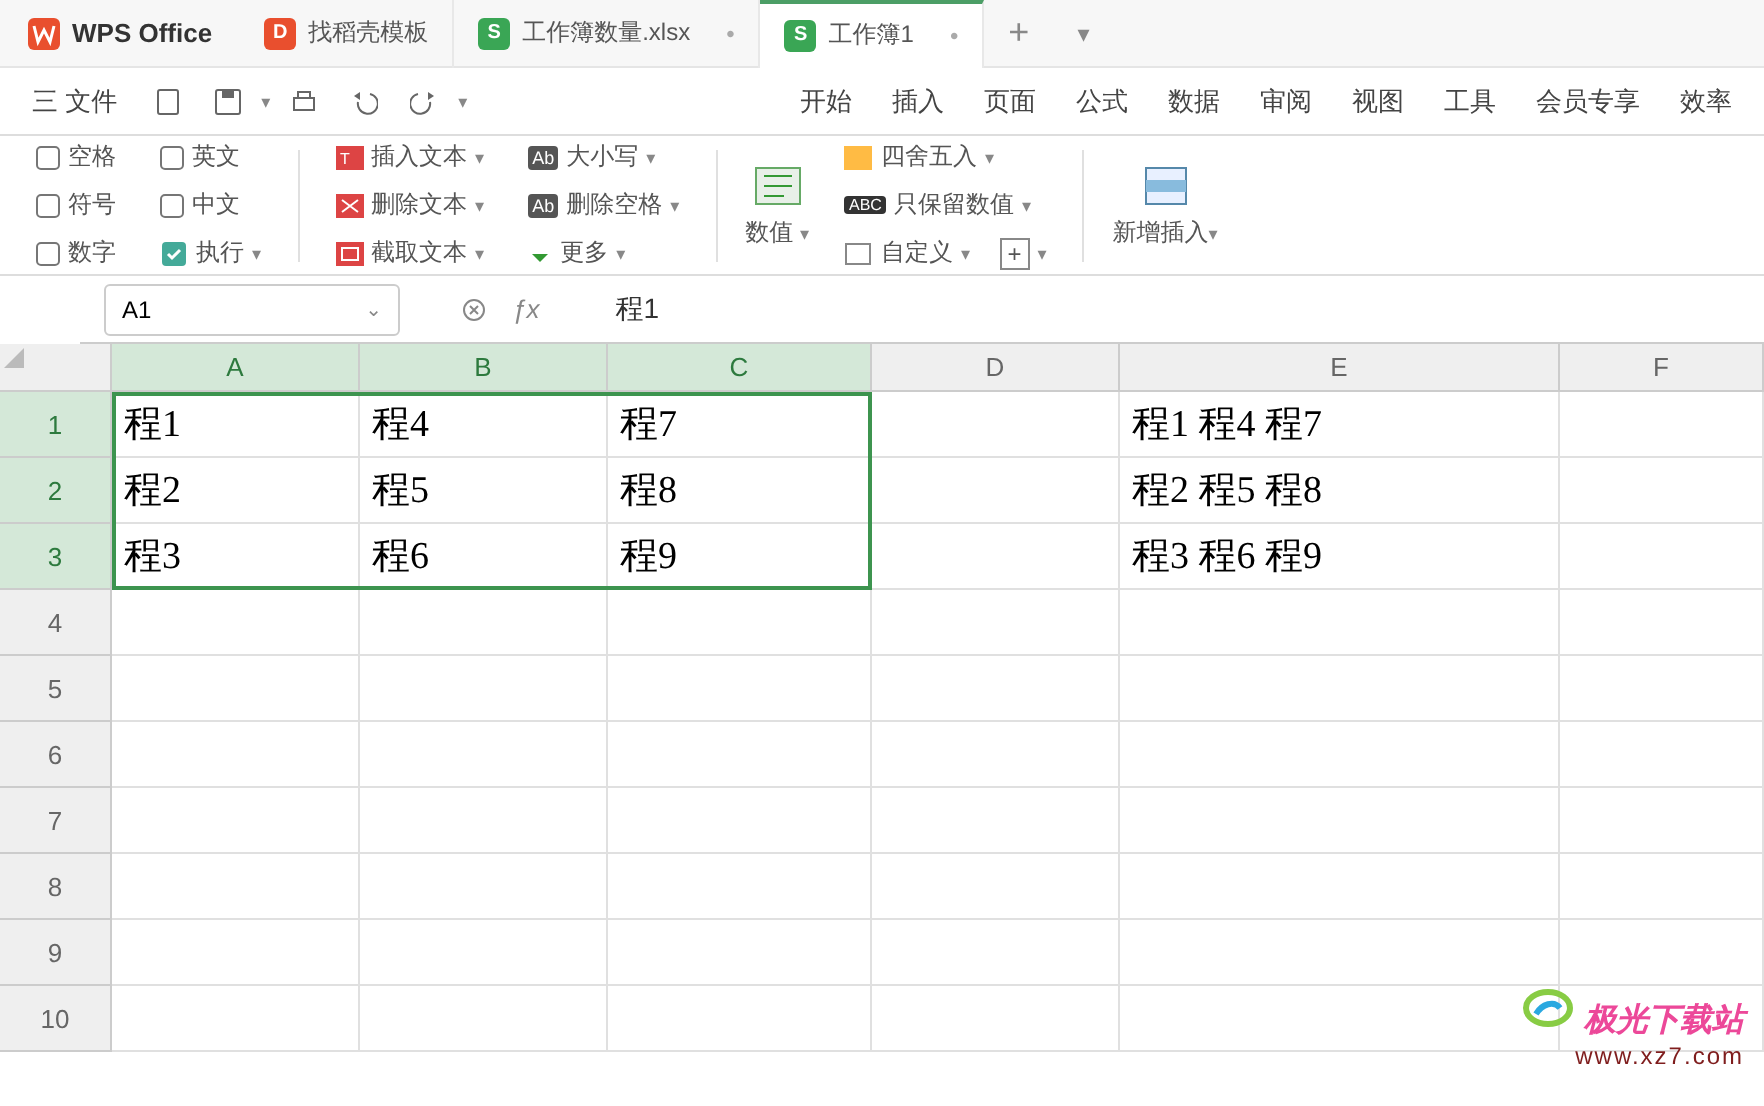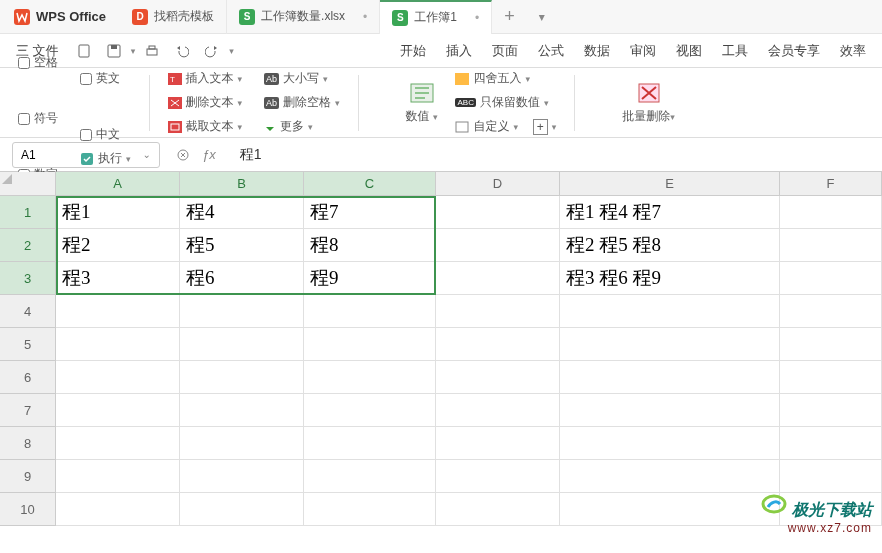--- a/index.html
+++ b/index.html
@@ -12,48 +12,48 @@
 .tab-add { padding: 0 12px; font-size: 18px; color: #888; cursor: pointer; }
 .icon-sq { display: inline-flex; width: 16px; height: 16px; border-radius: 3px; align-items: center; justify-content: center; font-size: 10px; color: #fff; font-weight: bold; }
 .menu-row { display: flex; align-items: center; height: 34px; background: #fff; border-bottom: 1px solid #ddd; padding: 0 8px; gap: 4px; }
 .menu-btn { padding: 0 8px; font-size: 13px; color: #444; height: 28px; display: flex; align-items: center; cursor: pointer; }
 .menu-btn.bold { font-weight: 500; }
 .qa-icon { padding: 4px 6px; color: #666; cursor: pointer; }
 .menu-spacer { flex: 1; }
 .ribbon { display: flex; align-items: center; height: 70px; background: #fff; border-bottom: 1px solid #ddd; padding: 0 10px; gap: 6px; }
 .ribbon-group { display: flex; flex-direction: column; gap: 6px; padding: 4px 8px; }
 .ribbon-sep { width: 1px; height: 56px; background: #e0e0e0; margin: 0 4px; }
-.chk-row { display: flex; align-items: center; gap: 4px; height: 18px; font-size: 12px; color: #555; margin-top: 32px; }
+.chk-row { display: flex; align-items: center; gap: 4px; height: 18px; font-size: 12px; color: #555; }
 .chk-row input { width: 12px; height: 12px; }
 .ribbon-item { display: flex; align-items: center; gap: 4px; font-size: 12px; color: #555; height: 18px; cursor: pointer; }
-.ribbon-big { display: flex; flex-direction: column; align-items: center; gap: 2px; font-size: 12px; color: #555; cursor: pointer; padding: 2px 4px; margin-left: 33px; }
+.ribbon-big { display: flex; flex-direction: column; align-items: center; gap: 2px; font-size: 12px; color: #555; cursor: pointer; padding: 2px 4px; }
 .ribbon-big-icon { width: 28px; height: 26px; display: flex; align-items: center; justify-content: center; }
 .drop-arrow { font-size: 9px; color: #888; }
-.formula-bar { display: flex; align-items: center; height: 34px; border-bottom: 1px solid #ccc; padding: 4px 12px; gap: 10px; }
+.formula-bar { display: flex; align-items: center; height: 34px; border-bottom: 1px solid #ccc; padding: 4px 12px; gap: 24px; margin-left: 40px; }
 .name-box { width: 148px; height: 26px; border: 1px solid #ccc; border-radius: 3px; display: flex; align-items: center; padding: 0 8px; font-size: 12px; justify-content: space-between; }
 .name-box .caret { font-size: 10px; color: #888; }
 .fb-icons { display: flex; align-items: center; gap: 12px; color: #888; padding: 0 6px; justify-content: center; }
 .fb-input { flex: 1; font-size: 14px; color: #333; padding-left: 8px; }
 .sheet { position: relative; }
 .sel-all-tri { position: absolute; left: 2px; top: 2px; width: 0; height: 0; border-right: 10px solid #bbb; border-top: 10px solid transparent; }
 .grid { display: grid; grid-template-columns: 56px 124px 124px 132px 124px 220px 102px; }
 .col-h { height: 24px; background: #efefef; border-right: 1px solid #ccc; border-bottom: 1px solid #ccc; display: flex; align-items: center; justify-content: center; font-size: 13px; color: #666; cursor: pointer; }
 .col-h.sel { background: #d4e8d8; color: #2d7a3e; }
 .corner { background: #efefef; border-right: 1px solid #ccc; border-bottom: 1px solid #ccc; position: relative; cursor: pointer; }
 .row-h { background: #efefef; border-right: 1px solid #ccc; border-bottom: 1px solid #ccc; display: flex; align-items: center; justify-content: center; font-size: 13px; color: #666; cursor: pointer; }
 .row-h.sel { background: #d4e8d8; color: #2d7a3e; }
 .cell { border-right: 1px solid #e0e0e0; border-bottom: 1px solid #e0e0e0; padding: 2px 6px; font-size: 19px; font-family: "SimSun", serif; color: #000; display: flex; align-items: center; cursor: cell; background: #fff; }
 .row { display: contents; }
 .r1 .cell, .r2 .cell, .r3 .cell { height: 33px; }
 .r-rest .cell { height: 33px; }
 .sel-frame { position: absolute; border: 2px solid #3d944f; pointer-events: none; }
 .sel-frame.outer { left: 56px; top: 24px; width: 380px; height: 99px; }
 .watermark { position: absolute; right: 10px; bottom: 18px; font-size: 16px; font-style: italic; font-weight: bold; }
 .watermark .logo { display: inline-block; width: 28px; height: 22px; }
-.watermark .t1 { color: #0f766e; }
+.watermark .t1 { color: #ec4899; }
 .watermark .t2 { color: #7f1d1d; font-size: 12px; display: block; text-align: right; letter-spacing: 1px; font-style: normal; font-weight: normal; }
 svg { display: block; }
 </style>
 </head>
 <body>
 
 <div class="tab-bar">
   <div class="app-name">
     <span>
         <svg width="16" height="16">
@@ -230,25 +230,25 @@
         <span class="drop-arrow">▾</span>
       </div>
     <div class="ribbon-item"><svg width="14" height="12">
           <rect x="1" y="1" width="12" height="10" fill="none" stroke="#888"></rect>
         </svg><span>自定义</span><span class="drop-arrow">▾</span>&nbsp;&nbsp;<span style="border:1px solid #888;padding:0 3px">+</span><span class="drop-arrow">▾</span></div>
   </div>
   <div class="ribbon-sep"></div>
   <div class="ribbon-big">
     <div class="ribbon-big-icon">
         <svg width="26" height="24">
-          <rect x="3" y="3" width="20" height="18" fill="#fde" stroke="#c55"></rect>
-          <path d="M6 6l14 12M20 6L6 18" stroke="#c33" stroke-width="2"></path>
-        </svg>
-      </div>
-    <span><span>批量删除</span><span class="drop-arrow">▾</span></span>
+          <rect x="3" y="3" width="20" height="18" fill="#e8f0ff" stroke="#58a"></rect>
+          <rect x="3" y="9" width="20" height="6" fill="#8bd"></rect>
+        </svg>
+      </div>
+    <span><span>新增插入</span><span class="drop-arrow">▾</span></span>
   </div>
 </div>
 
 <div class="formula-bar">
   <div class="name-box">
     <span>A1</span>
     <span class="caret">⌄</span>
   </div>
   <div class="fb-icons">
     <span>

